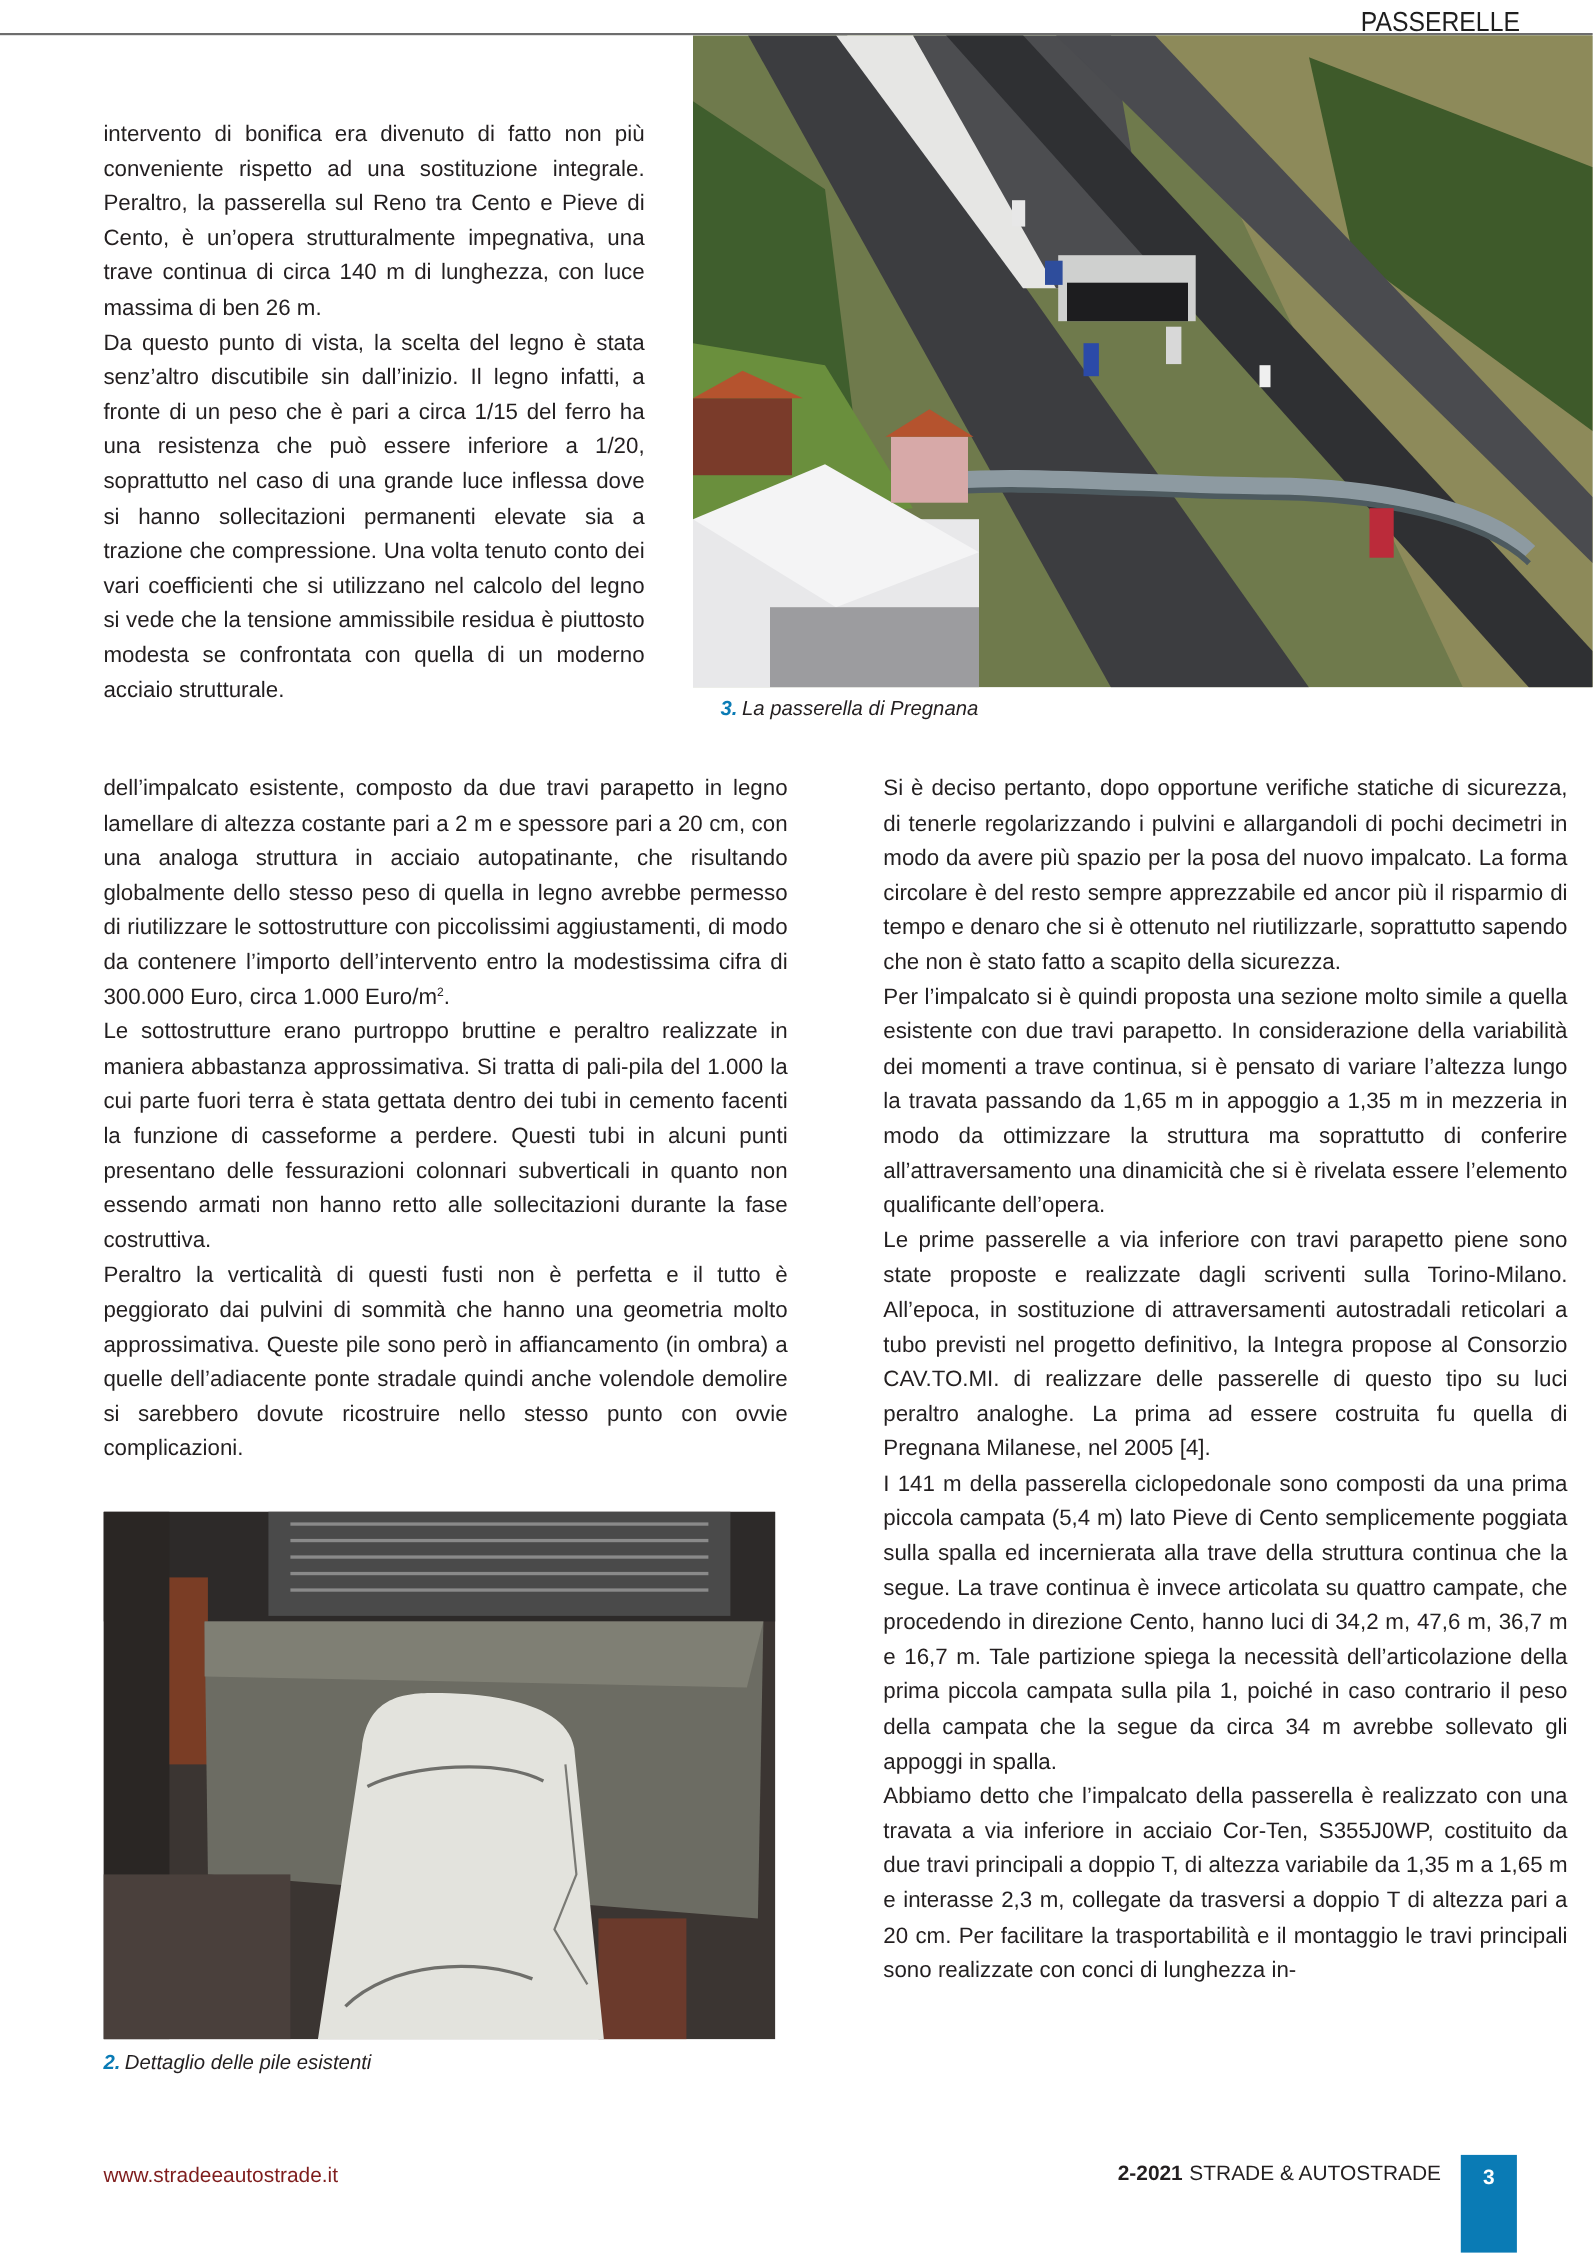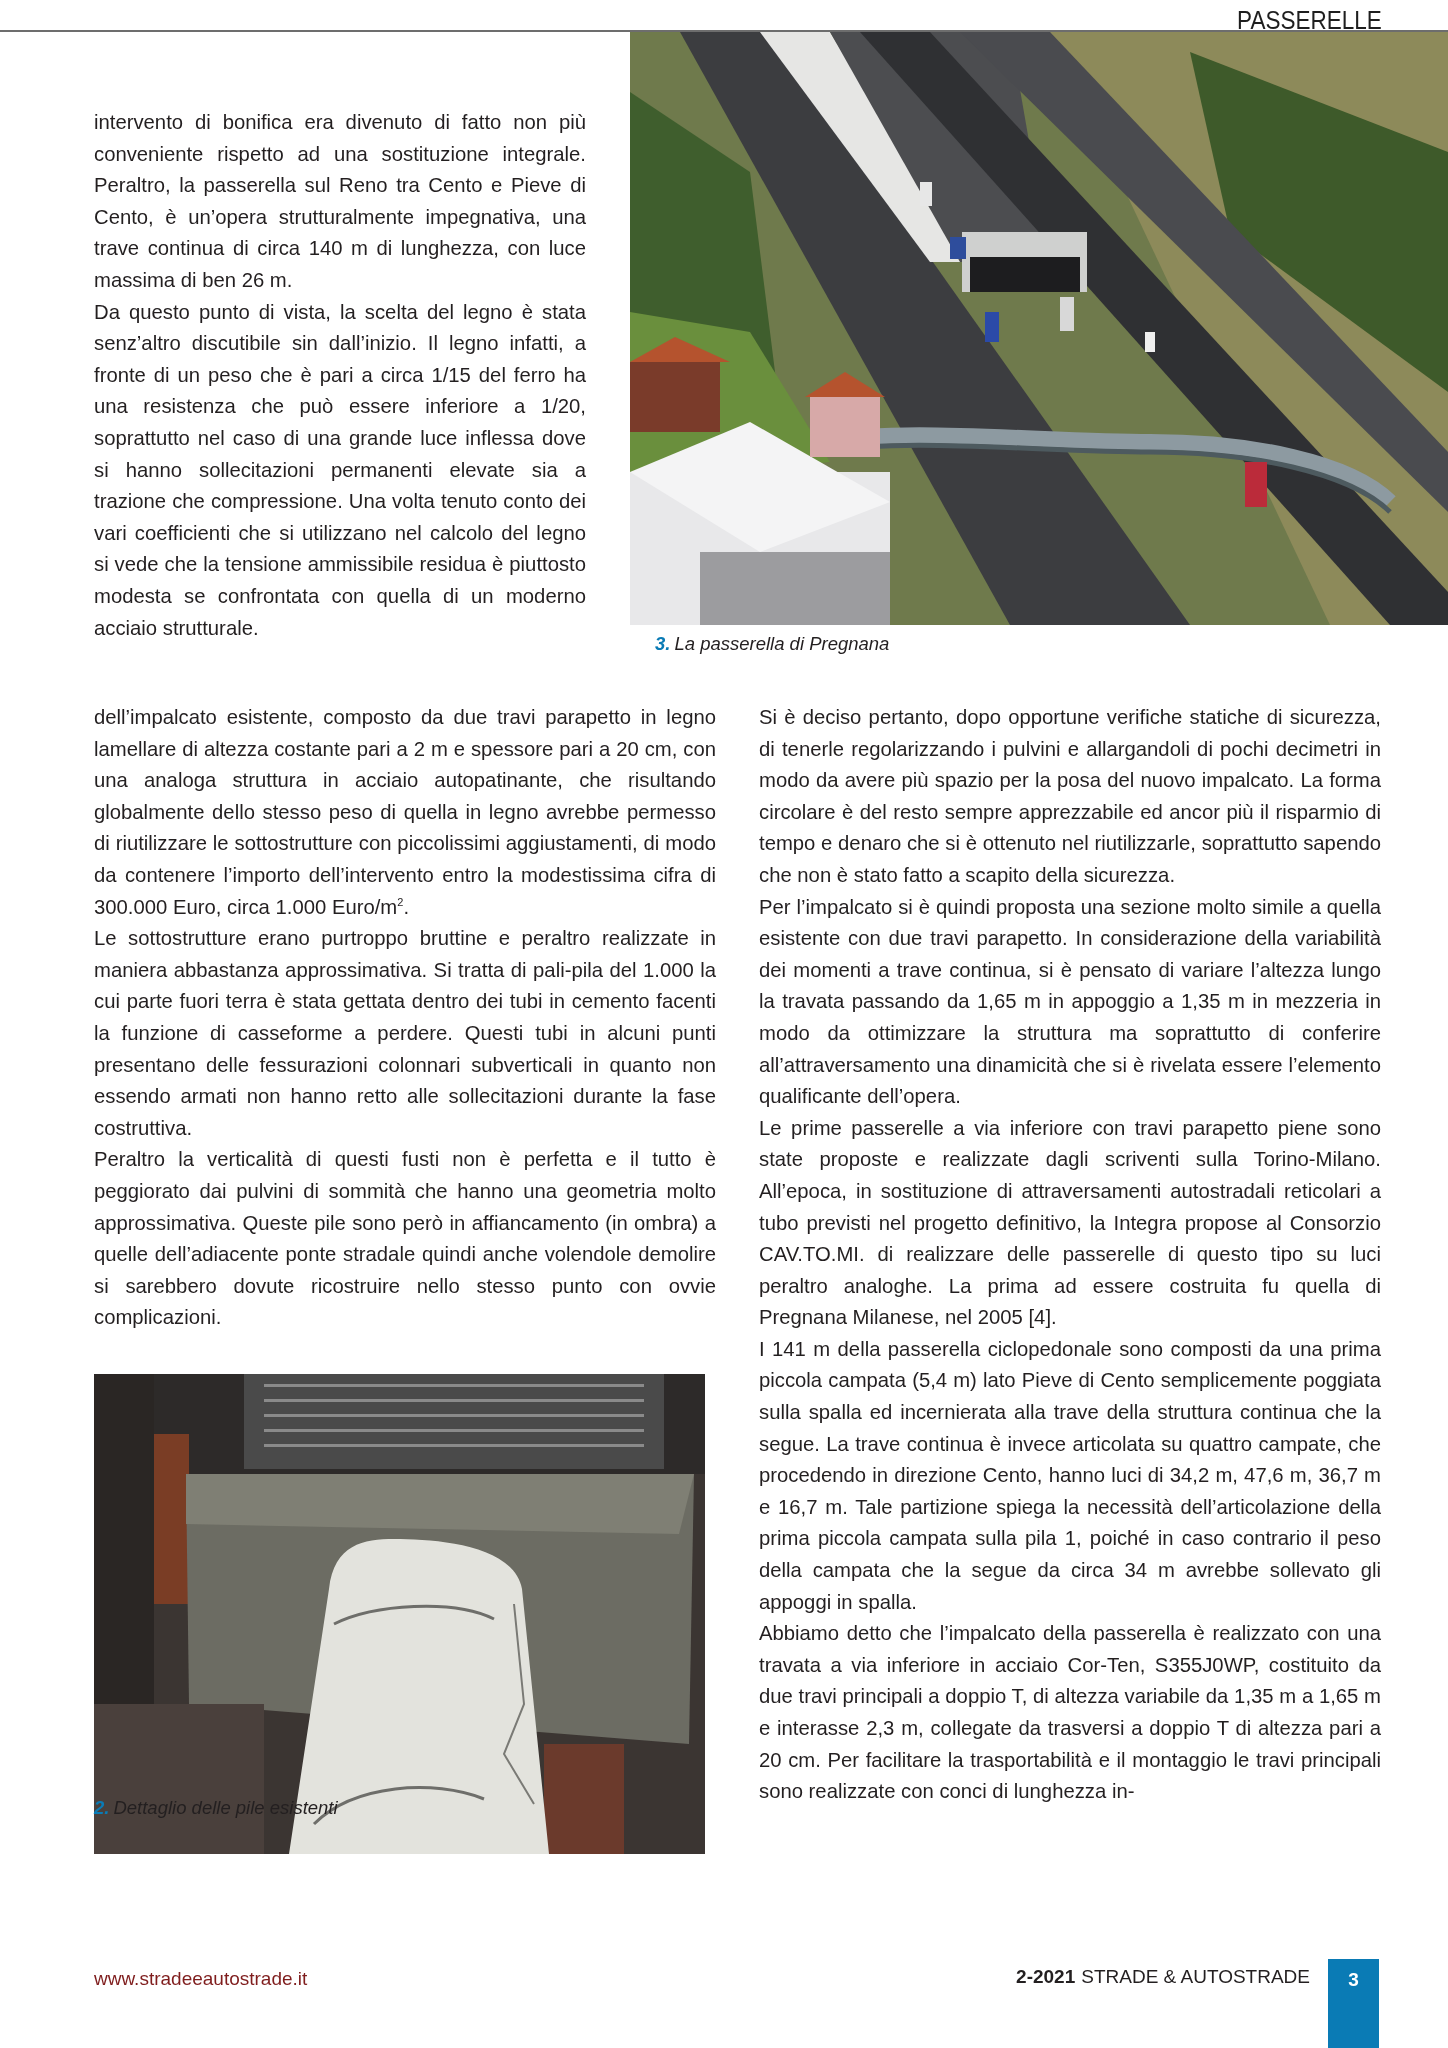--- a/index.html
+++ b/index.html
@@ -16,27 +16,27 @@
   }
 
   .photo { position: absolute; overflow: hidden; }
   .photo svg { display: block; width: 100%; height: 100%; }
   #photo-3 { left: 630px; top: 32px; width: 818px; height: 593px; }
   #photo-2 { left: 94px; top: 1374px; width: 611px; height: 480px; }
 
   .caption { position: absolute; font-size: 18.5px; font-style: italic; color: #231f20; white-space: nowrap; }
   .caption .num { color: #0a7bb5; font-weight: bold; font-style: italic; margin-right: 4px; }
   #caption-3 { left: 655px; top: 633px; }
-  #caption-2 { left: 94px; top: 1797px; }
+  #caption-2 { left: 94px; top: 1864px; }
 
   .text-block { position: absolute; font-size: 20.3px; line-height: 31.6px; color: #231f20; }
   .text-block p { margin: 0; text-align: justify; text-align-last: left; }
   #col-left-top { left: 94px; top: 107px; width: 492px; }
   #col-left-wide { left: 94px; top: 702px; width: 622px; }
-  #col-right { left: 759px; top: 702px; width: 622px; }
+  #col-right { left: 803px; top: 702px; width: 622px; }
 
   .subhead { margin: 26px 0 0 0; font-weight: bold; color: #0a7bb5; font-size: 21.5px; line-height: 30px; letter-spacing: 0.2px; }
   sup { font-size: 11px; line-height: 0; }
 
   .footer-url { position: absolute; left: 94px; top: 1968px; font-size: 19px; color: #7f1d1d; }
   .footer-issue { position: absolute; right: 138px; top: 1966px; font-size: 19px; color: #231f20; white-space: nowrap; margin-left: 30px; }
   .footer-issue b { font-weight: bold; margin-right: 6px; }
   .page-tab { position: absolute; left: 1328px; top: 1959px; width: 51px; height: 89px; background: #0a7bb5; }
   .page-number { position: absolute; left: 0; width: 51px; top: 10px; text-align: center; color: #ffffff; font-weight: bold; font-size: 19px; }
 </style>

